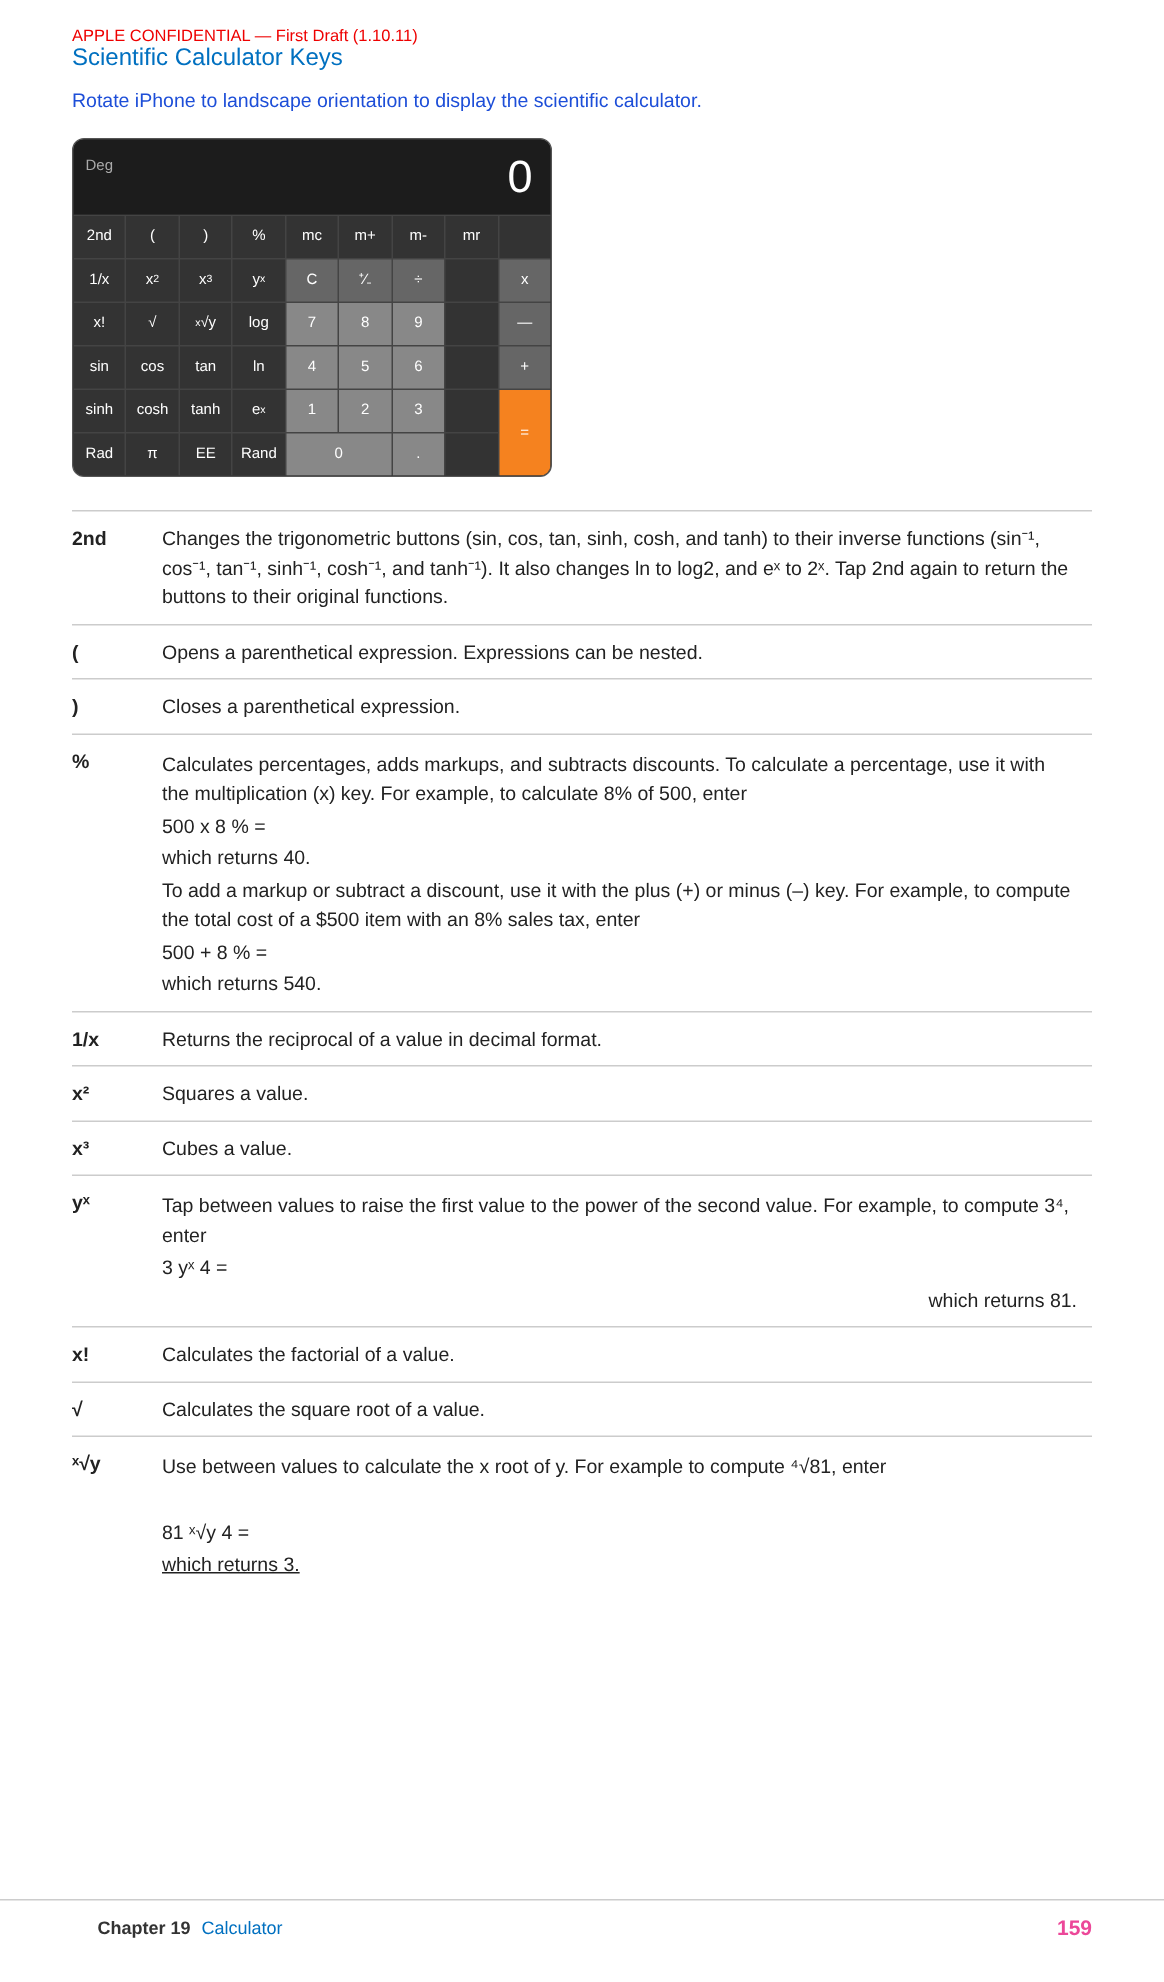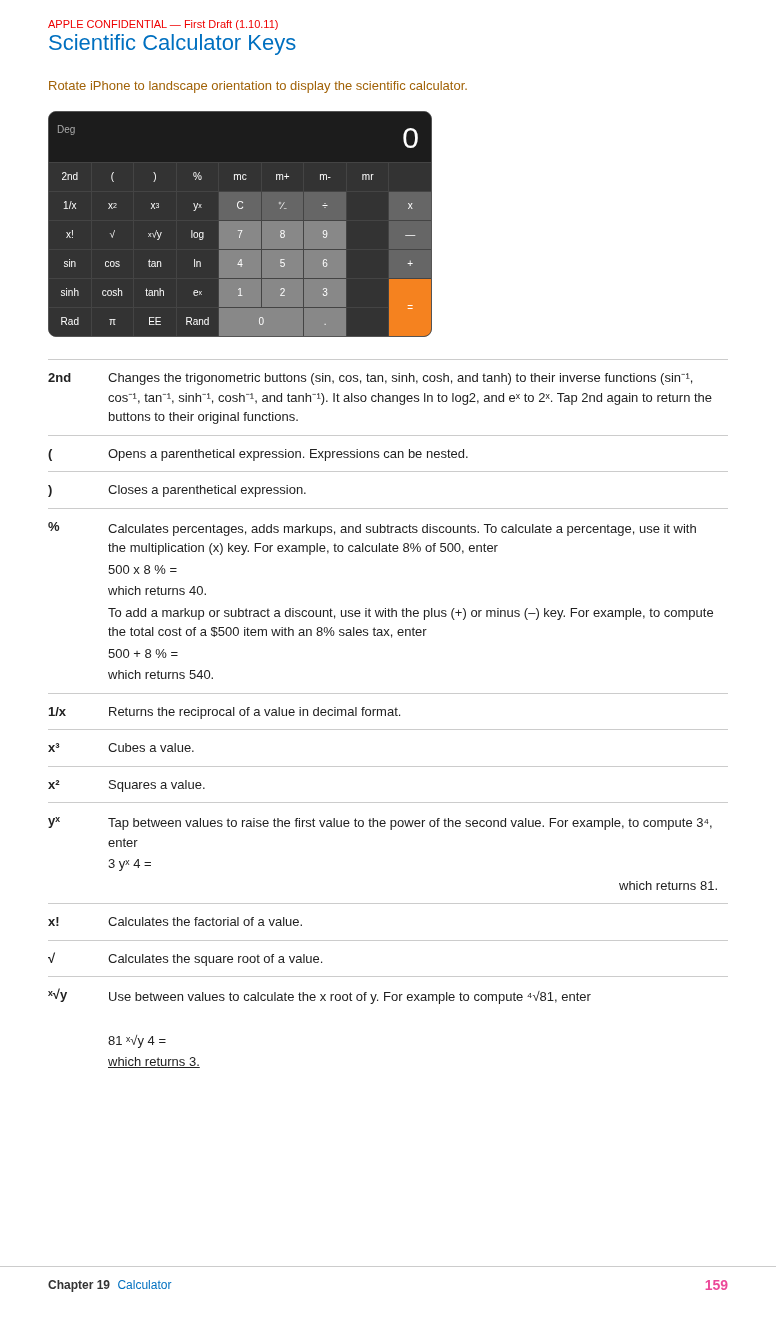--- a/index.html
+++ b/index.html
@@ -14,35 +14,35 @@
       position: relative;
     }
 
     .confidential {
       font-size: 11px;
       color: #e00;
       font-weight: 500;
     }
 
     .page-title {
-      font-size: 22px;
+      font-size: 16px;
       color: #0070c0;
       font-weight: 500;
-      margin-bottom: 22px;
+      margin-bottom: 11px;
     }
 
     .page-subtitle {
       font-size: 13px;
-      color: #a16207;
+      color: #1d4ed8;
       margin-bottom: 18px;
     }
 
     
     .calc-container {
-      width: 384px;
+      width: 320px;
       background: #1c1c1c;
       border-radius: 8px;
       overflow: hidden;
       margin-bottom: 22px;
       border: 1px solid #555;
     }
 
     .calc-display {
       background: #1c1c1c;
       color: #fff;
@@ -125,20 +125,21 @@
       right: 0;
       display: flex;
       align-items: center;
       padding: 0 48px;
       border-top: 1px solid #ccc;
       padding-top: 10px;
     }
     .footer-chapter {
       font-size: 12px;
       color: #0070c0;
+      margin-left: 17px;
     }
     .footer-chapter span.chap {
       color: #333;
       font-weight: 600;
       margin-right: 4px;
     }
     .footer-page {
       margin-left: auto;
       font-size: 14px;
       font-weight: 700;
@@ -248,26 +249,26 @@
           <span class="example-line" style="display: block;">To add a markup or subtract a discount, use it with the plus (+) or minus (–) key. For example, to compute the total cost of a $500 item with an 8% sales tax, enter</span>
           <span class="example-line" style="display: block;">500 + 8 % =</span>
           <span class="example-line" style="display: block;">which returns 540.</span>
         </td>
       </tr>
       <tr>
         <td>1/x</td>
         <td>Returns the reciprocal of a value in decimal format.</td>
       </tr>
       <tr>
+        <td>x²</td>
+        <td>Squares a value.</td>
+      </tr>
+      <tr>
         <td>x³</td>
         <td>Cubes a value.</td>
-      </tr>
-      <tr>
-        <td>x²</td>
-        <td>Squares a value.</td>
       </tr>
       <tr>
         <td>yˣ</td>
         <td>
           <span class="example-line">Tap between values to raise the first value to the power of the second value. For example, to compute 3⁴, enter</span>
           <span class="example-line" style="display: block;">3 yˣ 4 =</span>
           <span class="example-line" style="display: block; text-align: right;">which returns 81.</span>
         </td>
       </tr>
       <tr>

